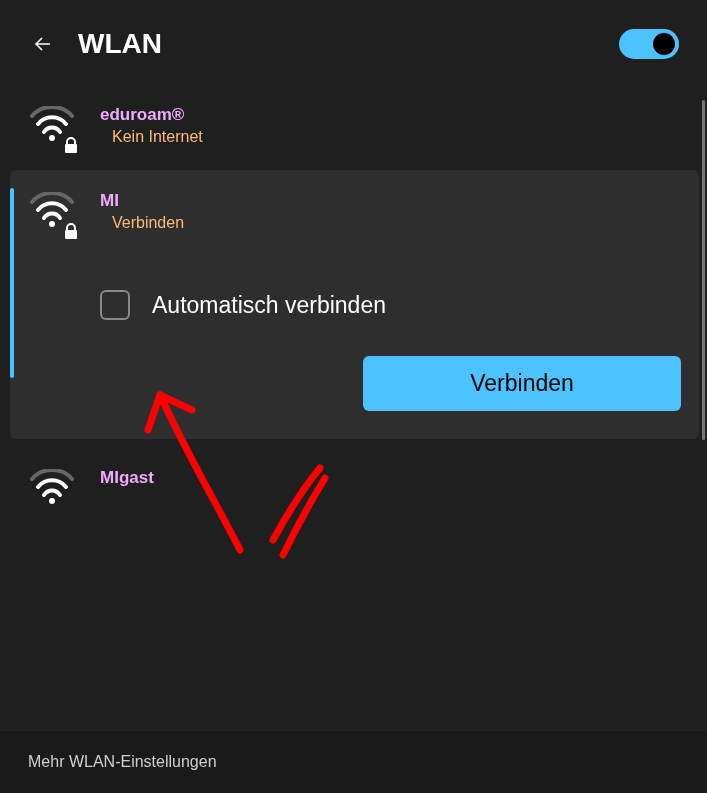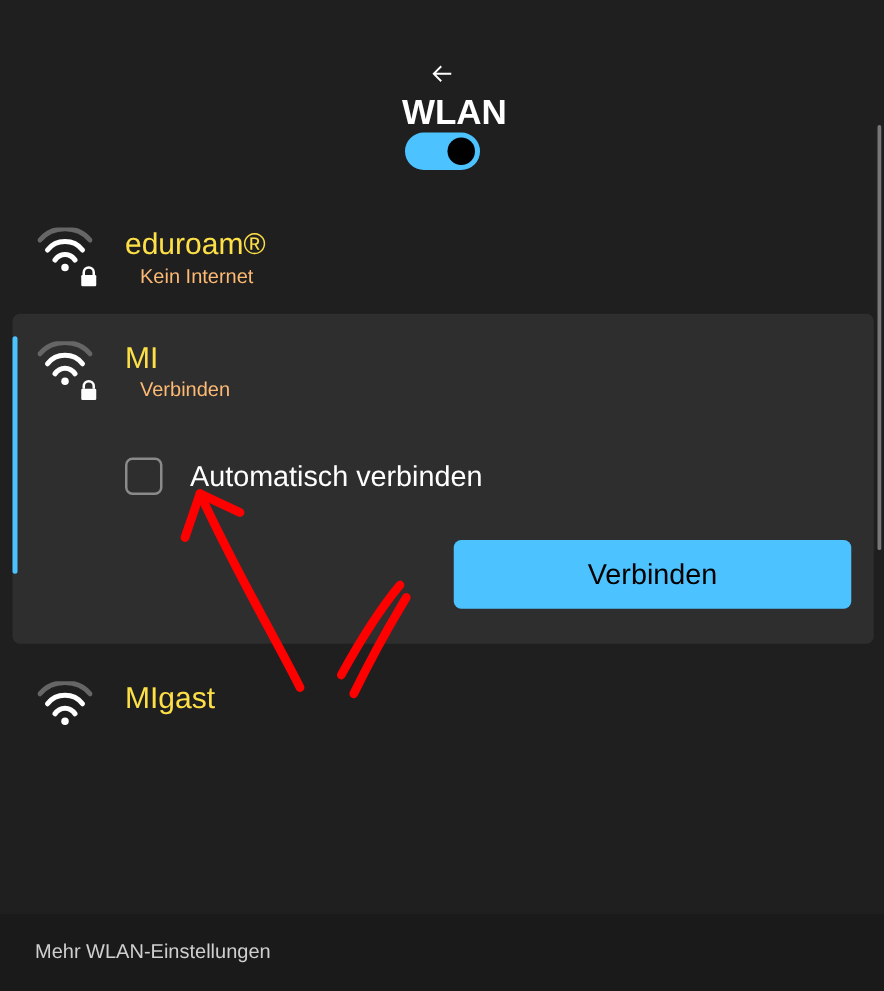--- a/index.html
+++ b/index.html
@@ -8,22 +8,21 @@
     height: 793px;
     background: #1f1f1f;
     font-family: "Segoe UI", sans-serif;
     color: #ffffff;
     overflow: hidden;
     position: relative;
   }
   .header {
     display: flex;
     align-items: center;
-    padding: 44px 28px 24px 28px;
-    flex-direction: column;
+    padding: 28px 28px 24px 28px;
   }
   .back-arrow {
     width: 30px;
     height: 30px;
     display: flex;
     align-items: center;
     justify-content: center;
     cursor: pointer;
   }
   .back-arrow svg { stroke: #ffffff; }
@@ -95,35 +94,35 @@
     right: -6px;
     bottom: -4px;
     width: 18px;
     height: 18px;
   }
   .net-body {
     margin-left: 26px;
     flex: 1;
   }
   .net-name {
-    font-size: 24px;
-    font-weight: 400;
-    color: #fde047;
+    font-size: 17px;
+    font-weight: 700;
+    color: #f0abfc;
     line-height: 1.3;
   }
   .net-sub {
     font-size: 16px;
     color: #fdba74;
     margin-top: 2px;
     margin-left: 12px;
   }
   .auto-row {
     display: flex;
     align-items: center;
-    margin-top: 44px;
+    margin-top: 58px;
   }
   .checkbox {
     width: 30px;
     height: 30px;
     border: 2px solid #8a8a8a;
     border-radius: 6px;
     cursor: pointer;
   }
   .auto-label {
     margin-left: 22px;

